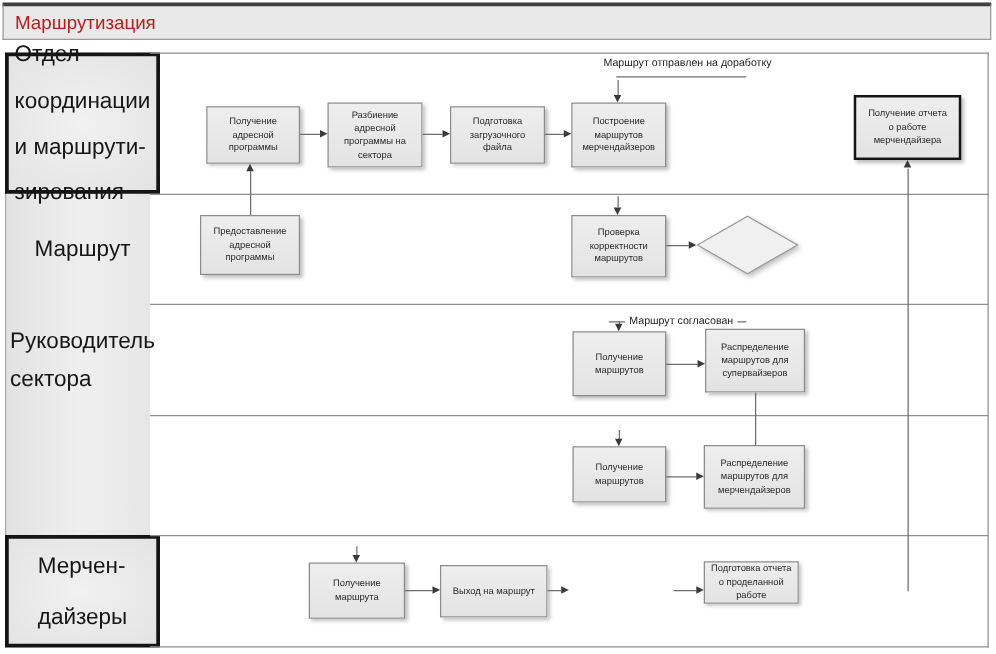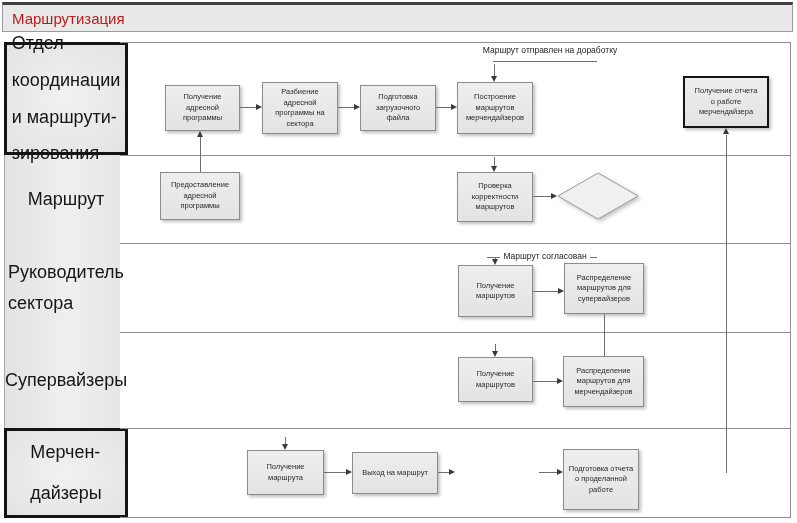--- a/index.html
+++ b/index.html
@@ -45,21 +45,20 @@
   </div>
 
   <div class="strip"></div>
   <div class="lane-label heavy" style="top:42px;height:113px;line-height:2.05;">Отдел
 координации
 и маршрути-
 зирования</div>
   <div class="lane-label" style="top:155px;height:88px;">Маршрут</div>
   <div class="lane-label" style="top:243px;height:89px;line-height:1.7;">Руководитель
 сектора</div>
-  <div class="lane-label" style="top:332px;height:96px;">Супервайзеры</div>
   <div class="lane-label heavy" style="top:428px;height:90px;line-height:2.3;">Мерчен-
 дайзеры</div>
 
   <div class="hl" style="left:120px;top:42px;width:671px;"></div>
   <div class="hl" style="left:120px;top:155px;width:671px;"></div>
   <div class="hl" style="left:120px;top:243px;width:671px;"></div>
   <div class="hl" style="left:120px;top:332px;width:671px;"></div>
   <div class="hl" style="left:120px;top:428px;width:671px;"></div>
   <div class="hl" style="left:120px;top:517px;width:671px;"></div>
   <div class="vl" style="left:790px;top:42px;height:476px;"></div>
@@ -107,21 +106,21 @@
 
   <div class="node" style="left:458px;top:357px;width:75px;height:45px;">Получение
 маршрутов</div>
   <div class="node" style="left:563px;top:356px;width:81px;height:51px;">Распределение
 маршрутов для
 мерчендайзеров</div>
 
   <div class="node" style="left:247px;top:450px;width:77px;height:45px;">Получение
 маршрута</div>
   <div class="node" style="left:352px;top:452px;width:86px;height:42px;">Выход на маршрут</div>
-  <div class="node" style="left:563px;top:449px;width:76px;height:61px;">Подготовка отчета
+  <div class="node" style="left:563px;top:449px;width:76px;height:34px;">Подготовка отчета
 о проделанной
 работе</div>
 
   <div class="hl conn" style="left:240px;top:107px;width:16px;"></div>
   <div class="ar" style="left:256px;top:104px;"></div>
 
   <div class="hl conn" style="left:338px;top:107px;width:16px;"></div>
   <div class="ar" style="left:354px;top:104px;"></div>
 
   <div class="hl conn" style="left:436px;top:107px;width:15px;"></div>

